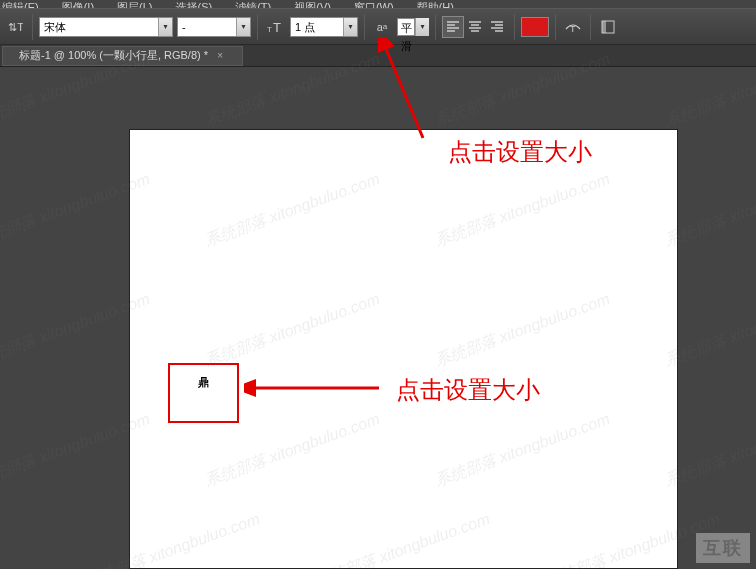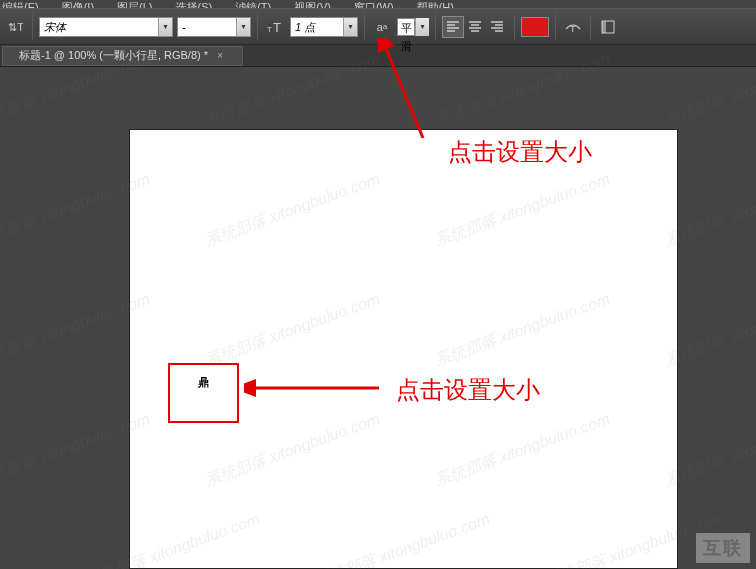--- a/index.html
+++ b/index.html
@@ -58,21 +58,20 @@
       height: 20px;
       color: #000;
       font-size: 11px;
     }
     .dropdown .dd-text {
       padding: 0 4px;
       background: #fff;
       height: 18px;
       line-height: 18px;
       overflow: hidden;
-      font-style: italic;
     }
     .dd-arrow {
       width: 14px;
       height: 18px;
       background: linear-gradient(#e8e8e8,#c8c8c8);
       border-left: 1px solid #999;
       display: flex;
       align-items: center;
       justify-content: center;
       color: #333;

